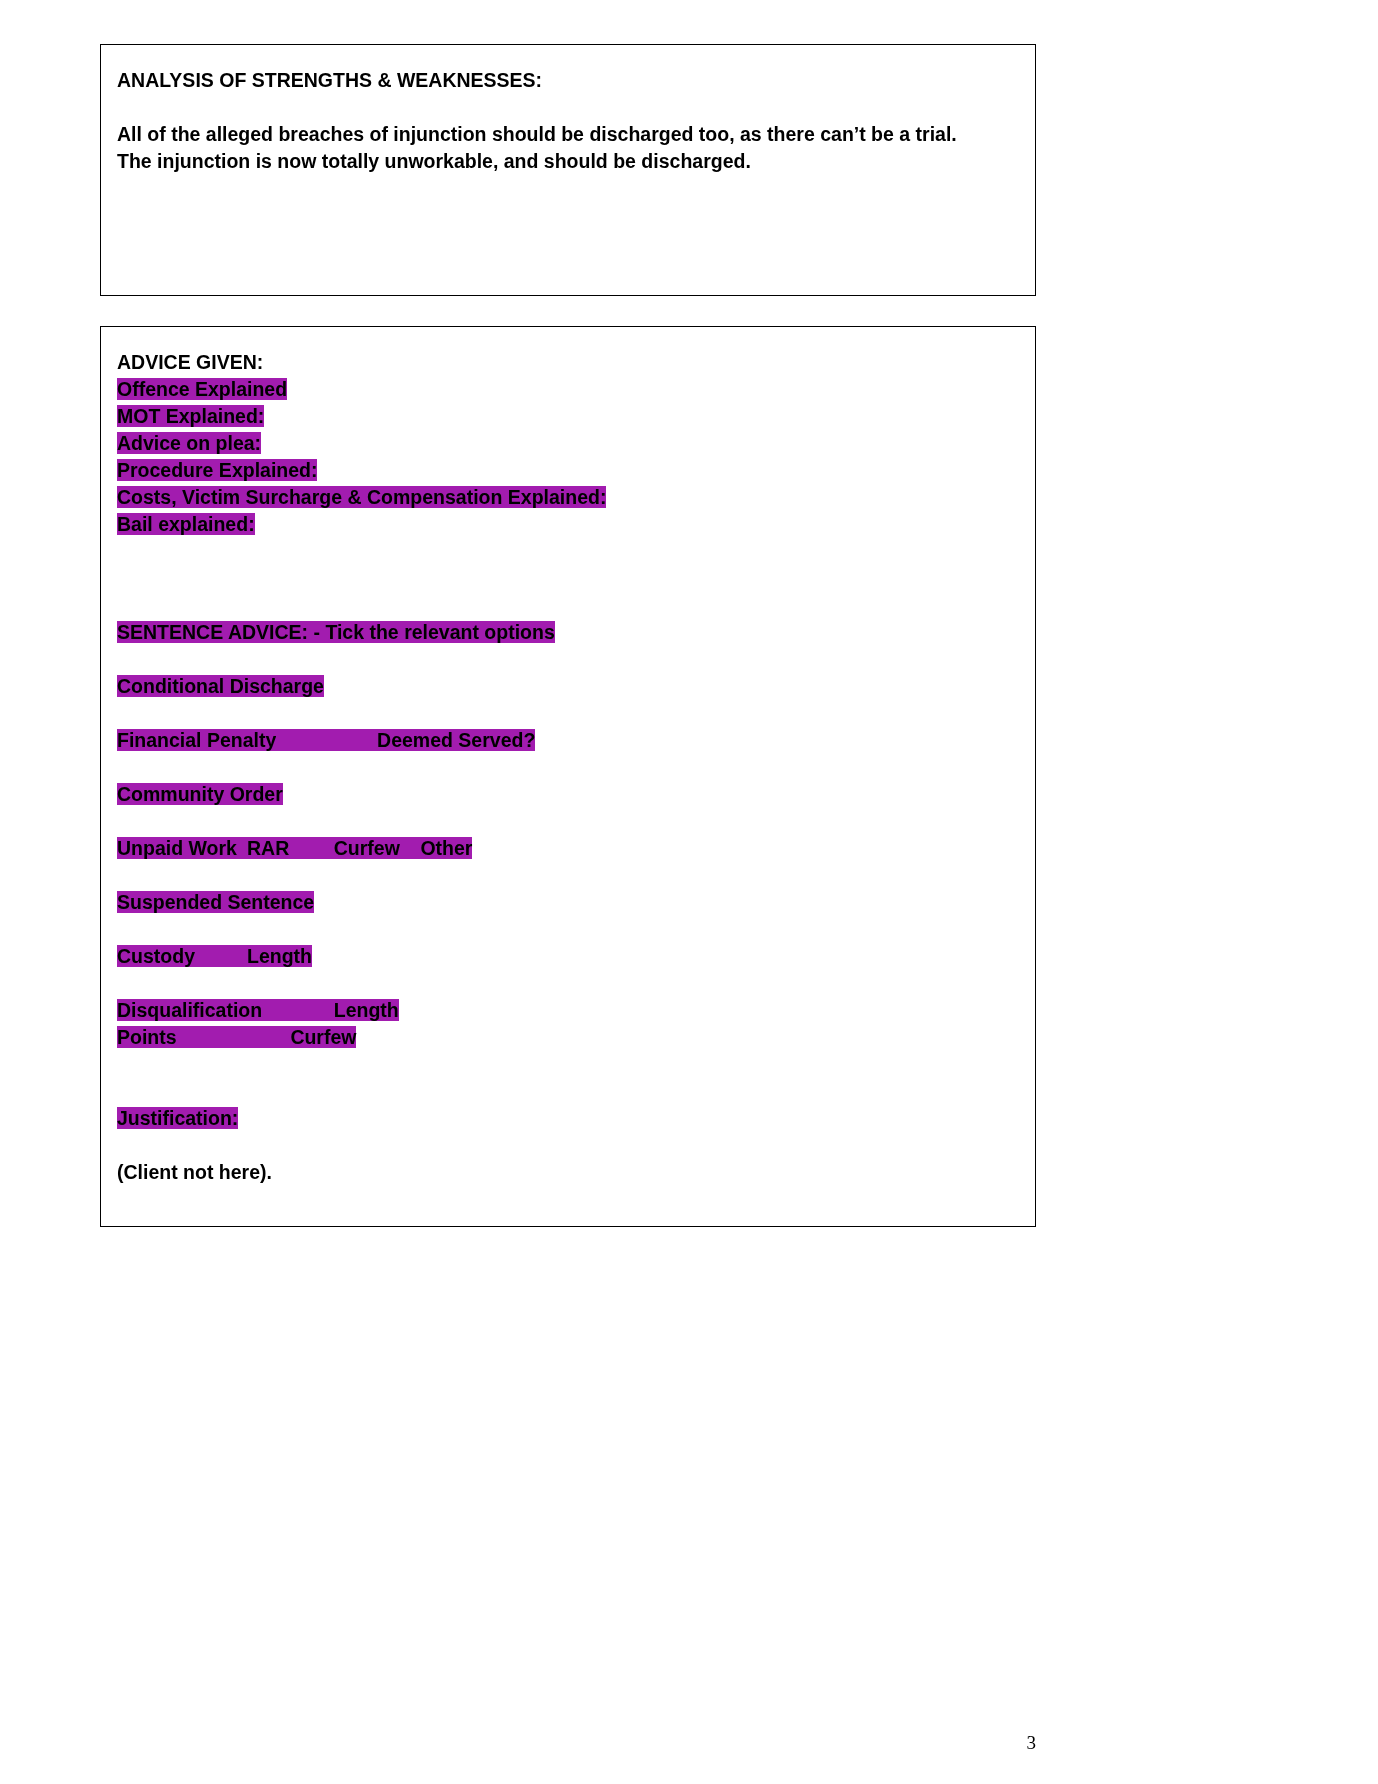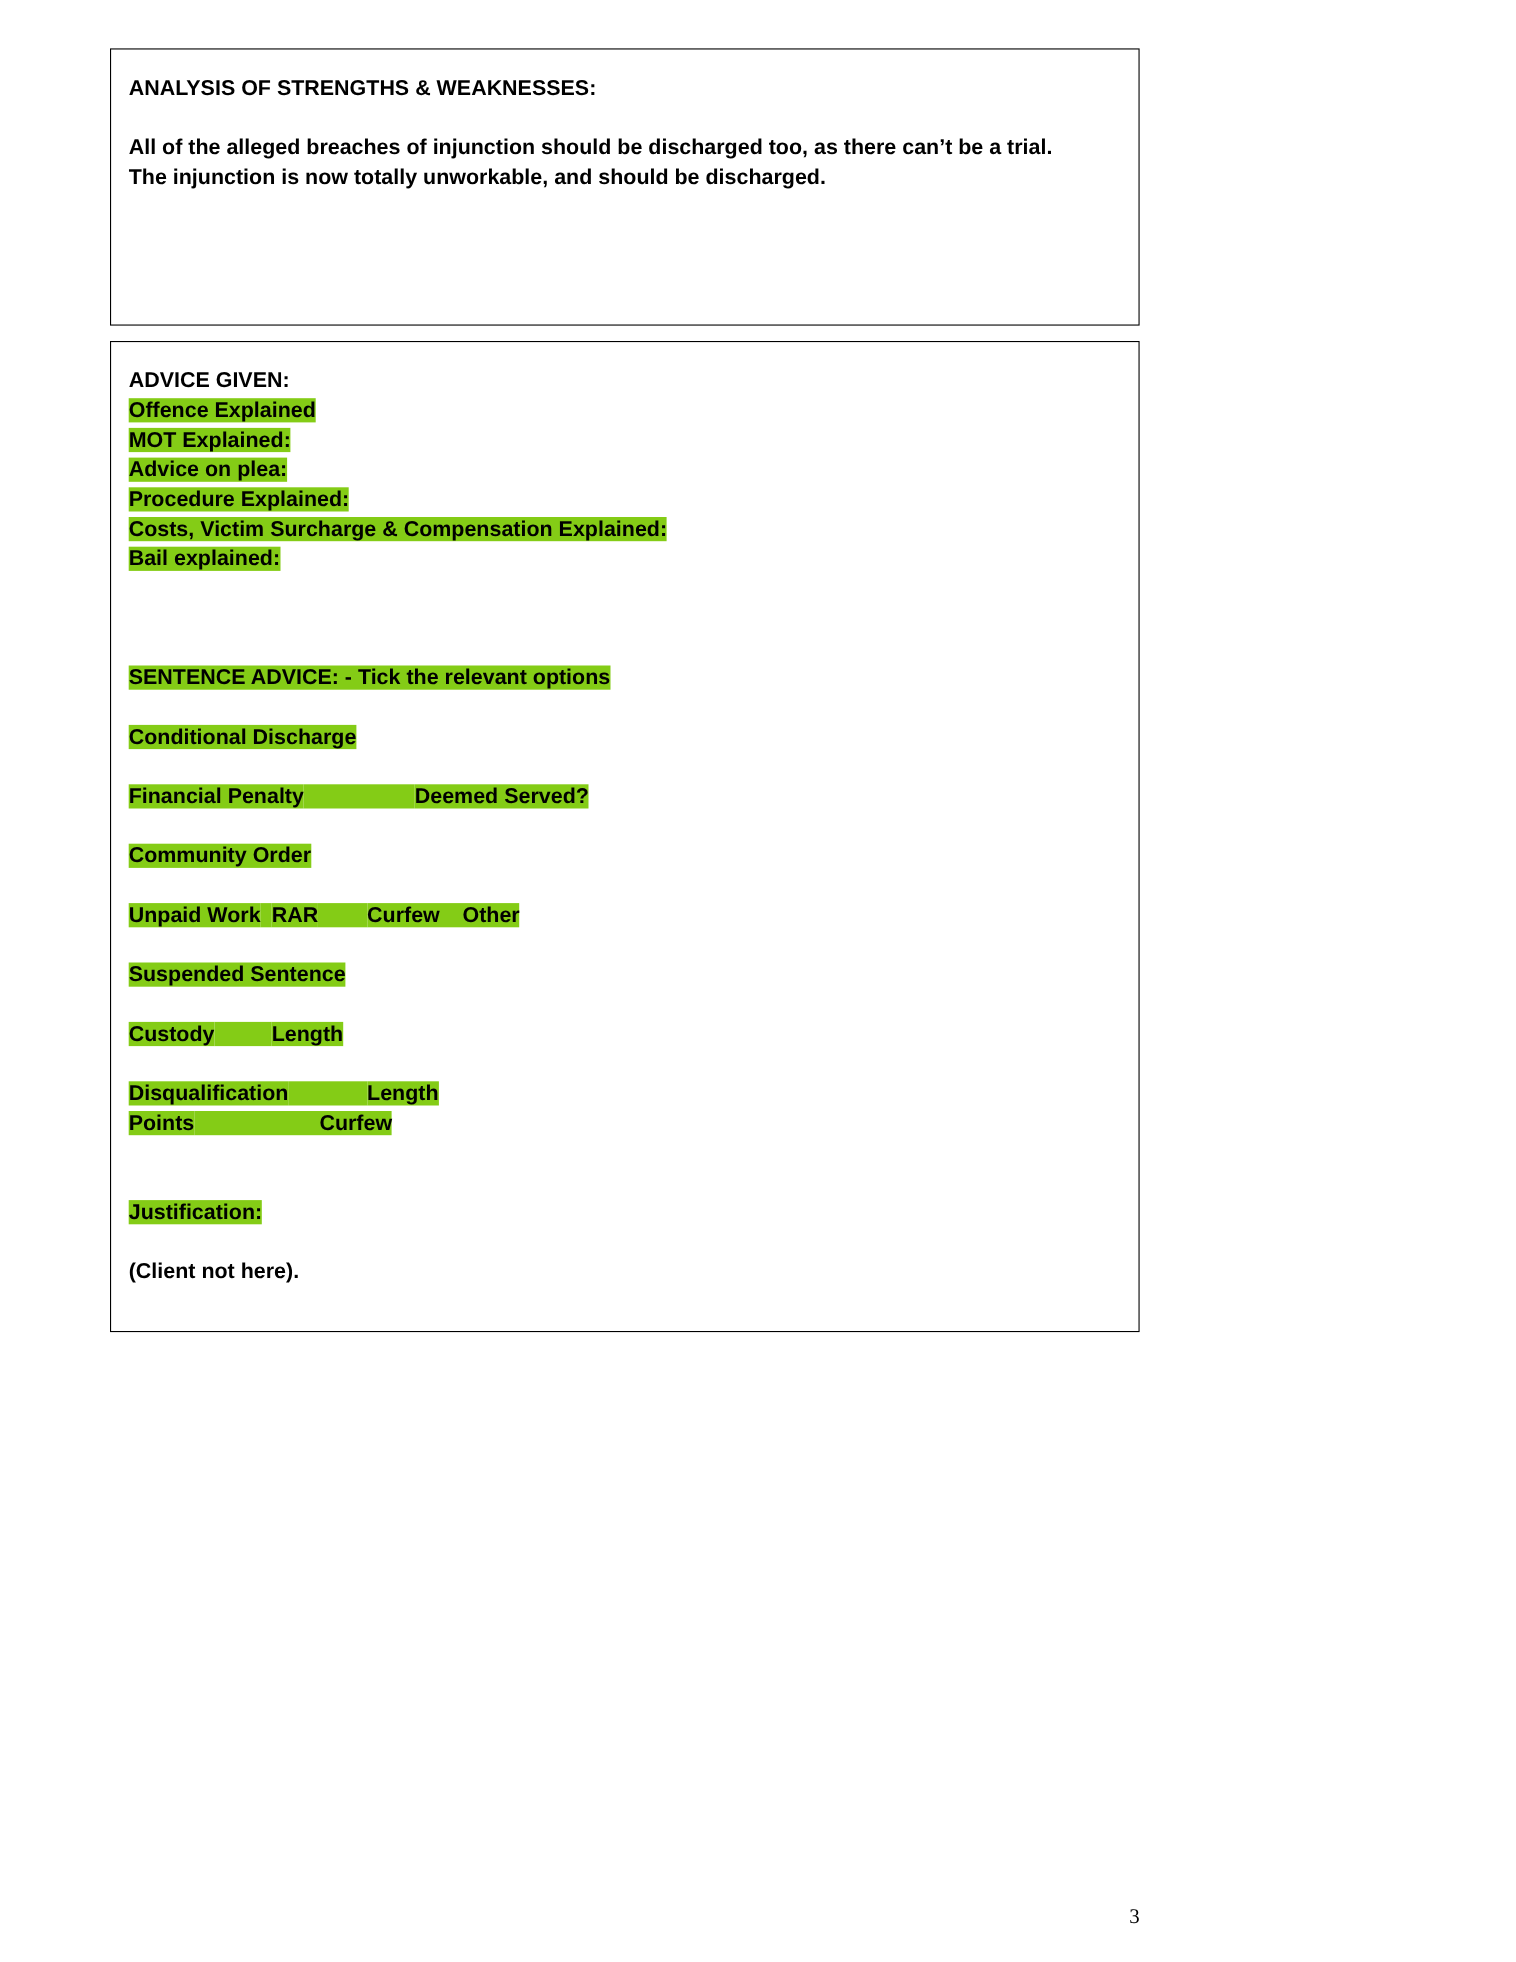--- a/index.html
+++ b/index.html
@@ -22,36 +22,36 @@
     padding: 44px 100px 0 100px;
     border-radius: 25px;
   }
   .section-box {
     border: 1px solid #000000;
     box-sizing: border-box;
     padding: 22px 0 22px 16px;
     margin: 0;
   }
   .section-box + .section-box {
-    margin-top: 14px;
+    margin-top: 30px;
   }
   .box-analysis { min-height: 252px; }
   .box-advice { min-height: 0; padding-bottom: 40px; }
   .box-proposed { min-height: 310px; margin-top: 36px; }
 
   .line {
     font-size: 19.5px;
     font-weight: bold;
     line-height: 27px;
     color: #000000;
     white-space: pre;
     margin: 0;
   }
   .hl {
-    background: #84cc16;
+    background: #a21caf;
   }
   .spacer-sm { height: 27px; }
   .spacer-md { height: 54px; }
 
   .page-number {
     position: absolute;
     right: 100px;
     bottom: 30px;
     font-size: 19px;
     font-family: "Liberation Serif", serif;

